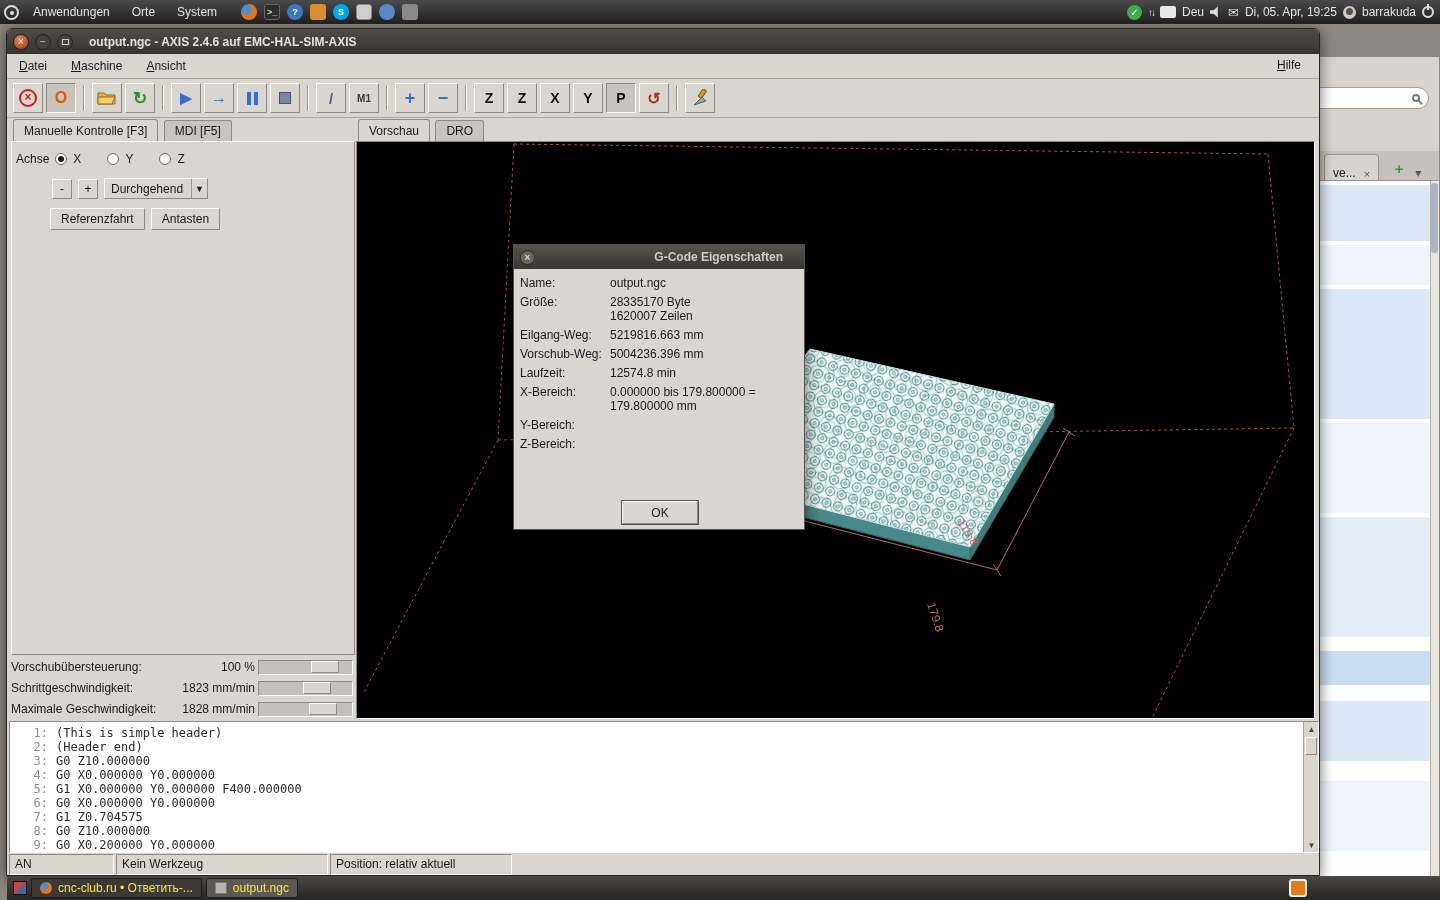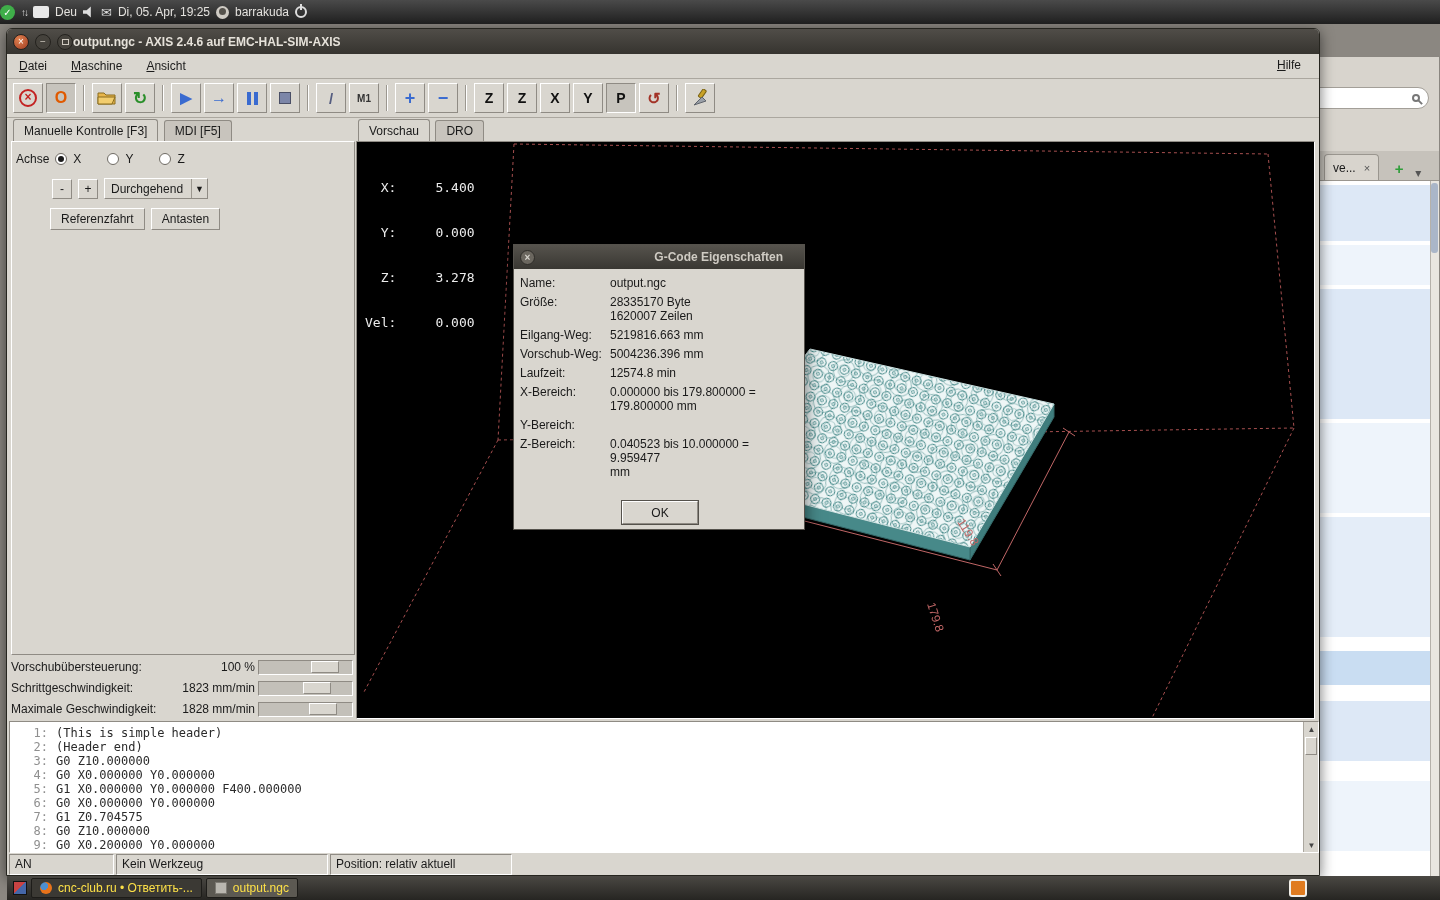--- a/index.html
+++ b/index.html
@@ -37,36 +37,36 @@
   .person::after{content:"";position:absolute;left:3px;top:2px;width:7px;height:7px;border-radius:50%;background:#55524c}
   .power{width:12px;height:12px;border:2px solid #ddd;border-radius:50%;position:relative;display:inline-block}
   .power::after{content:"";position:absolute;left:3px;top:-4px;width:2px;height:6px;background:#ddd}
 
   
   .browser{left:1128px;top:56px;width:312px;height:820px;background:#d8d4cd;border:1px solid #8a8680;border-bottom:none;z-index:1}
   .b-search{position:absolute;right:10px;top:30px;width:170px;height:22px;background:#fff;border:1px solid #a39f98;border-radius:11px;display:flex;align-items:center;justify-content:flex-end;padding-right:8px}
   .magnifier{width:8px;height:8px;border:2px solid #777;border-radius:50%;position:relative;display:inline-block}
   .magnifier::after{content:"";position:absolute;width:6px;height:2px;background:#777;transform:rotate(45deg);right:-5px;bottom:-3px}
   .b-tabbar{position:absolute;left:0;top:94px;width:100%;height:30px;background:#c6c2bb;border-bottom:1px solid #9a968f;display:flex;align-items:flex-end}
-  .b-tab{height:26px;background:#d8d4cd;border:1px solid #9a968f;border-bottom:none;border-radius:4px 4px 0 0;display:flex;align-items:center;gap:8px;padding:0 8px;margin-left:195px}
+  .b-tab{height:26px;background:#d8d4cd;border:1px solid #9a968f;border-bottom:none;border-radius:4px 4px 0 0;display:flex;align-items:flex-end;gap:8px;padding:0 8px;margin-left:195px}
   .b-tab .x{color:#555;font-size:11px}
   .b-newtab{width:20px;height:20px;margin-left:10px;color:#2f9e3a;font-weight:bold;font-size:15px;text-align:center}
   .b-tabarrow{margin-left:6px;color:#555}
   .b-content{position:absolute;left:0;top:124px;width:303px;height:696px;background:#fff;overflow:hidden}
   .b-block{position:absolute;left:0;width:100%}
   .b-scroll{position:absolute;right:0;top:124px;width:9px;height:696px;background:#e9e6e0;border-left:1px solid #b5b1aa}
   .b-thumb{position:absolute;right:1px;top:2px;width:7px;height:70px;background:#aab6c8;border-radius:3px}
 
   
   .axis-win{left:6px;top:28px;width:1314px;height:848px;background:#d9d6cf;border:1px solid #26251f;border-radius:6px 6px 0 0;box-shadow:0 3px 14px rgba(0,0,0,.55);z-index:10}
   .titlebar{position:absolute;left:0;top:0;width:100%;height:25px;background:linear-gradient(#504d48,#36342f);border-radius:5px 5px 0 0;display:flex;align-items:center;color:#e6e2da}
   .wbtn{width:16px;height:16px;border-radius:50%;background:#45423c;border:1px solid #24221e;color:#cfc9bf;font-size:10px;line-height:14px;text-align:center;margin-left:6px}
   .wbtn.close{background:radial-gradient(circle at 35% 30%,#e08150,#a03d22);color:#fff}
   .wmax{display:inline-block;width:7px;height:6px;border:1px solid #cfc9bf;margin-top:4px}
-  .title-text{font-weight:bold;font-size:12px}
+  .title-text{font-weight:bold;margin-left:16px;font-size:12px}
   .menubar{position:absolute;left:0;top:25px;width:100%;height:25px;background:#d9d6cf;border-bottom:1px solid #aba79f;display:flex;align-items:center}
   .menu-item{display:inline-block;padding:20px 12px}
   .menu-item::first-letter{text-decoration:underline}
   .menu-help{position:absolute;right:6px;top:0;padding:4px 12px}
   .menu-help::first-letter{text-decoration:underline}
   .toolbar{position:absolute;left:0;top:50px;width:100%;height:39px;border-bottom:1px solid #aba79f;display:flex;align-items:center;padding-left:6px;gap:3px}
   .tbtn{width:30px;height:30px;display:flex;align-items:center;justify-content:center;font-weight:bold}
   .tbtn.pressed{border-color:#8f8b84 #ffffff #ffffff #8f8b84;background:#c7c4bd}
   .tb-sep{width:2px;height:26px;border-left:1px solid #9b978f;border-right:1px solid #fff;margin:0 4px}
   .estop-ic{width:18px;height:18px;border:2px solid #c32222;border-radius:50%;color:#c32222;font-size:12px;line-height:13px;text-align:center;font-weight:bold}
@@ -164,20 +164,36 @@
     <div class="b-block" style="top:470px;height:34px;background:#c9ddf2"></div>
     <div class="b-block" style="top:520px;height:60px;background:#dde8f6"></div>
     <div class="b-block" style="top:600px;height:70px;background:#eef4fb"></div>
   </div>
   <div class="b-scroll">
     <div class="b-thumb"></div>
   </div>
 </div>
 
 <div class="abs top-panel">
+  <div class="panel-left">
+    <span class="ubuntu-logo"></span>
+    <span class="panel-menu">Anwendungen</span>
+    <span class="panel-menu">Orte</span>
+    <span class="panel-menu">System</span>
+    <span class="tray">
+      <span class="ticon i-firefox"></span>
+      <span class="ticon i-term">&gt;_</span>
+      <span class="ticon i-help">?</span>
+      <span class="ticon i-files"></span>
+      <span class="ticon i-skype">S</span>
+      <span class="ticon i-kbd"></span>
+      <span class="ticon i-net"></span>
+      <span class="ticon i-edit"></span>
+    </span>
+  </div>
   <div class="panel-right">
     <span class="shield">✓</span>
     <span class="updown">↑↓</span>
     <span class="kbdlay"></span>
     <span>Deu</span>
     <span class="speaker"></span>
     <span class="envelope">✉</span>
     <span>Di, 05. Apr, 19:25</span>
     <span class="person"></span>
     <span>barrakuda</span>
@@ -368,26 +384,20 @@
       <g stroke="#c06666" stroke-width="1" fill="none">
         <path d="M365,358 L640,428"></path>
         <path d="M640,428 L712,290"></path>
         <path d="M361,352 L369,364"></path>
         <path d="M636,422 L644,434"></path>
         <path d="M706,286 L718,294"></path>
       </g>
       <text transform="translate(600,380) rotate(58)" fill="#c06666" font-size="12" font-family="Liberation Sans, sans-serif">119.8</text>
       <text transform="translate(570,462) rotate(72)" fill="#c06666" font-size="12" font-family="Liberation Sans, sans-serif">179.8</text>
     </svg>
-    <div class="dro">
-      <div>  X:     5.400</div>
-      <div>  Y:     0.000</div>
-      <div>  Z:     3.278</div>
-      <div>Vel:     0.000</div>
-    </div>
   </div>
 
   <div class="gcode">
     <div style="padding-top:4px">
       <div class="gline">
           <span class="ln">1:</span>
           <span class="code">(This is simple header)</span>
         </div>
       <div class="gline">
           <span class="ln">2:</span>
@@ -466,22 +476,20 @@
     <div class="drow">
         <span class="dlabel">X-Bereich:</span>
         <span class="dvalue">0.000000 bis 179.800000 =
 179.800000 mm</span>
       </div>
     <div class="drow">
         <span class="dlabel">Y-Bereich:</span>
       </div>
     <div class="drow">
         <span class="dlabel">Z-Bereich:</span>
-        <span class="dvalue">0.040523 bis 10.000000 = 9.959477
-mm</span>
       </div>
   </div>
   <div class="okbtn bev-out">OK</div>
 </div>
 
 <div class="abs taskbar">
   <span class="show-desk"></span>
   <div class="task-item">
     <span class="mini-ff"></span>
     <span>cnc-club.ru • Ответить-...</span>

